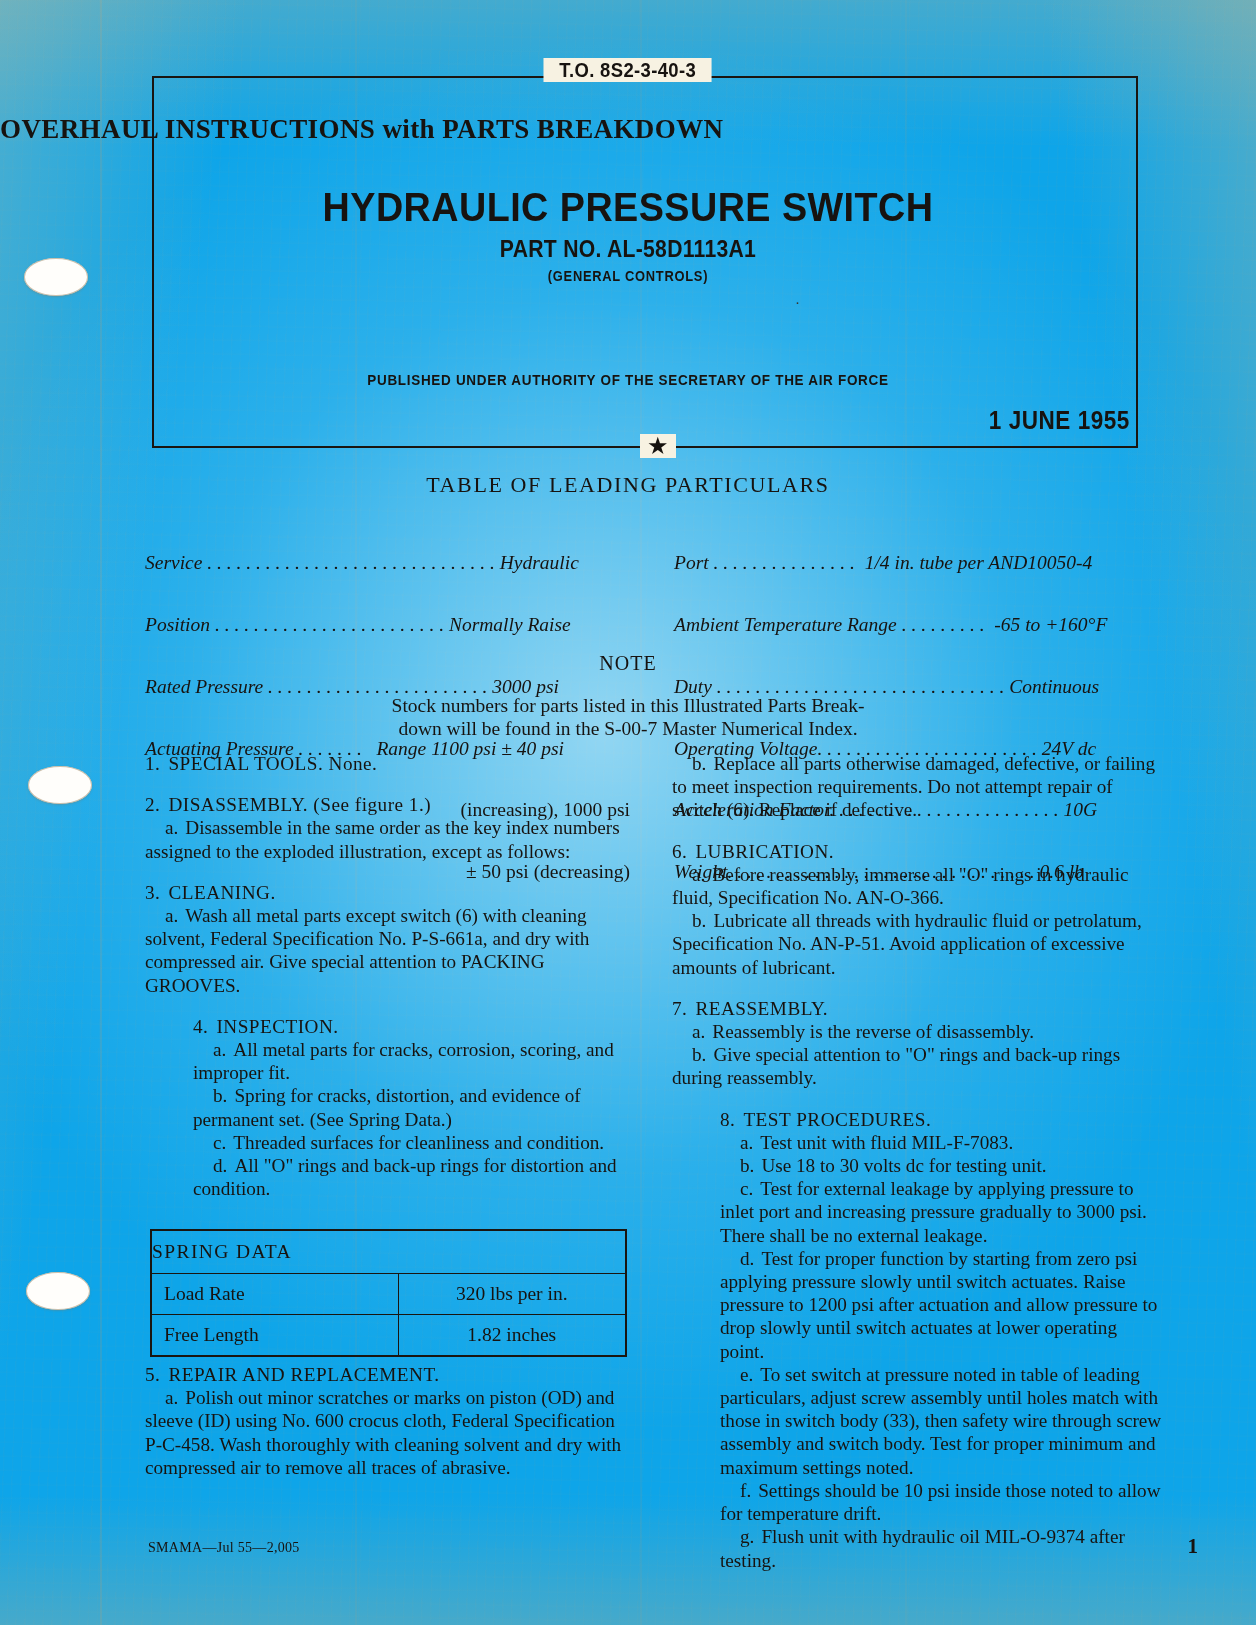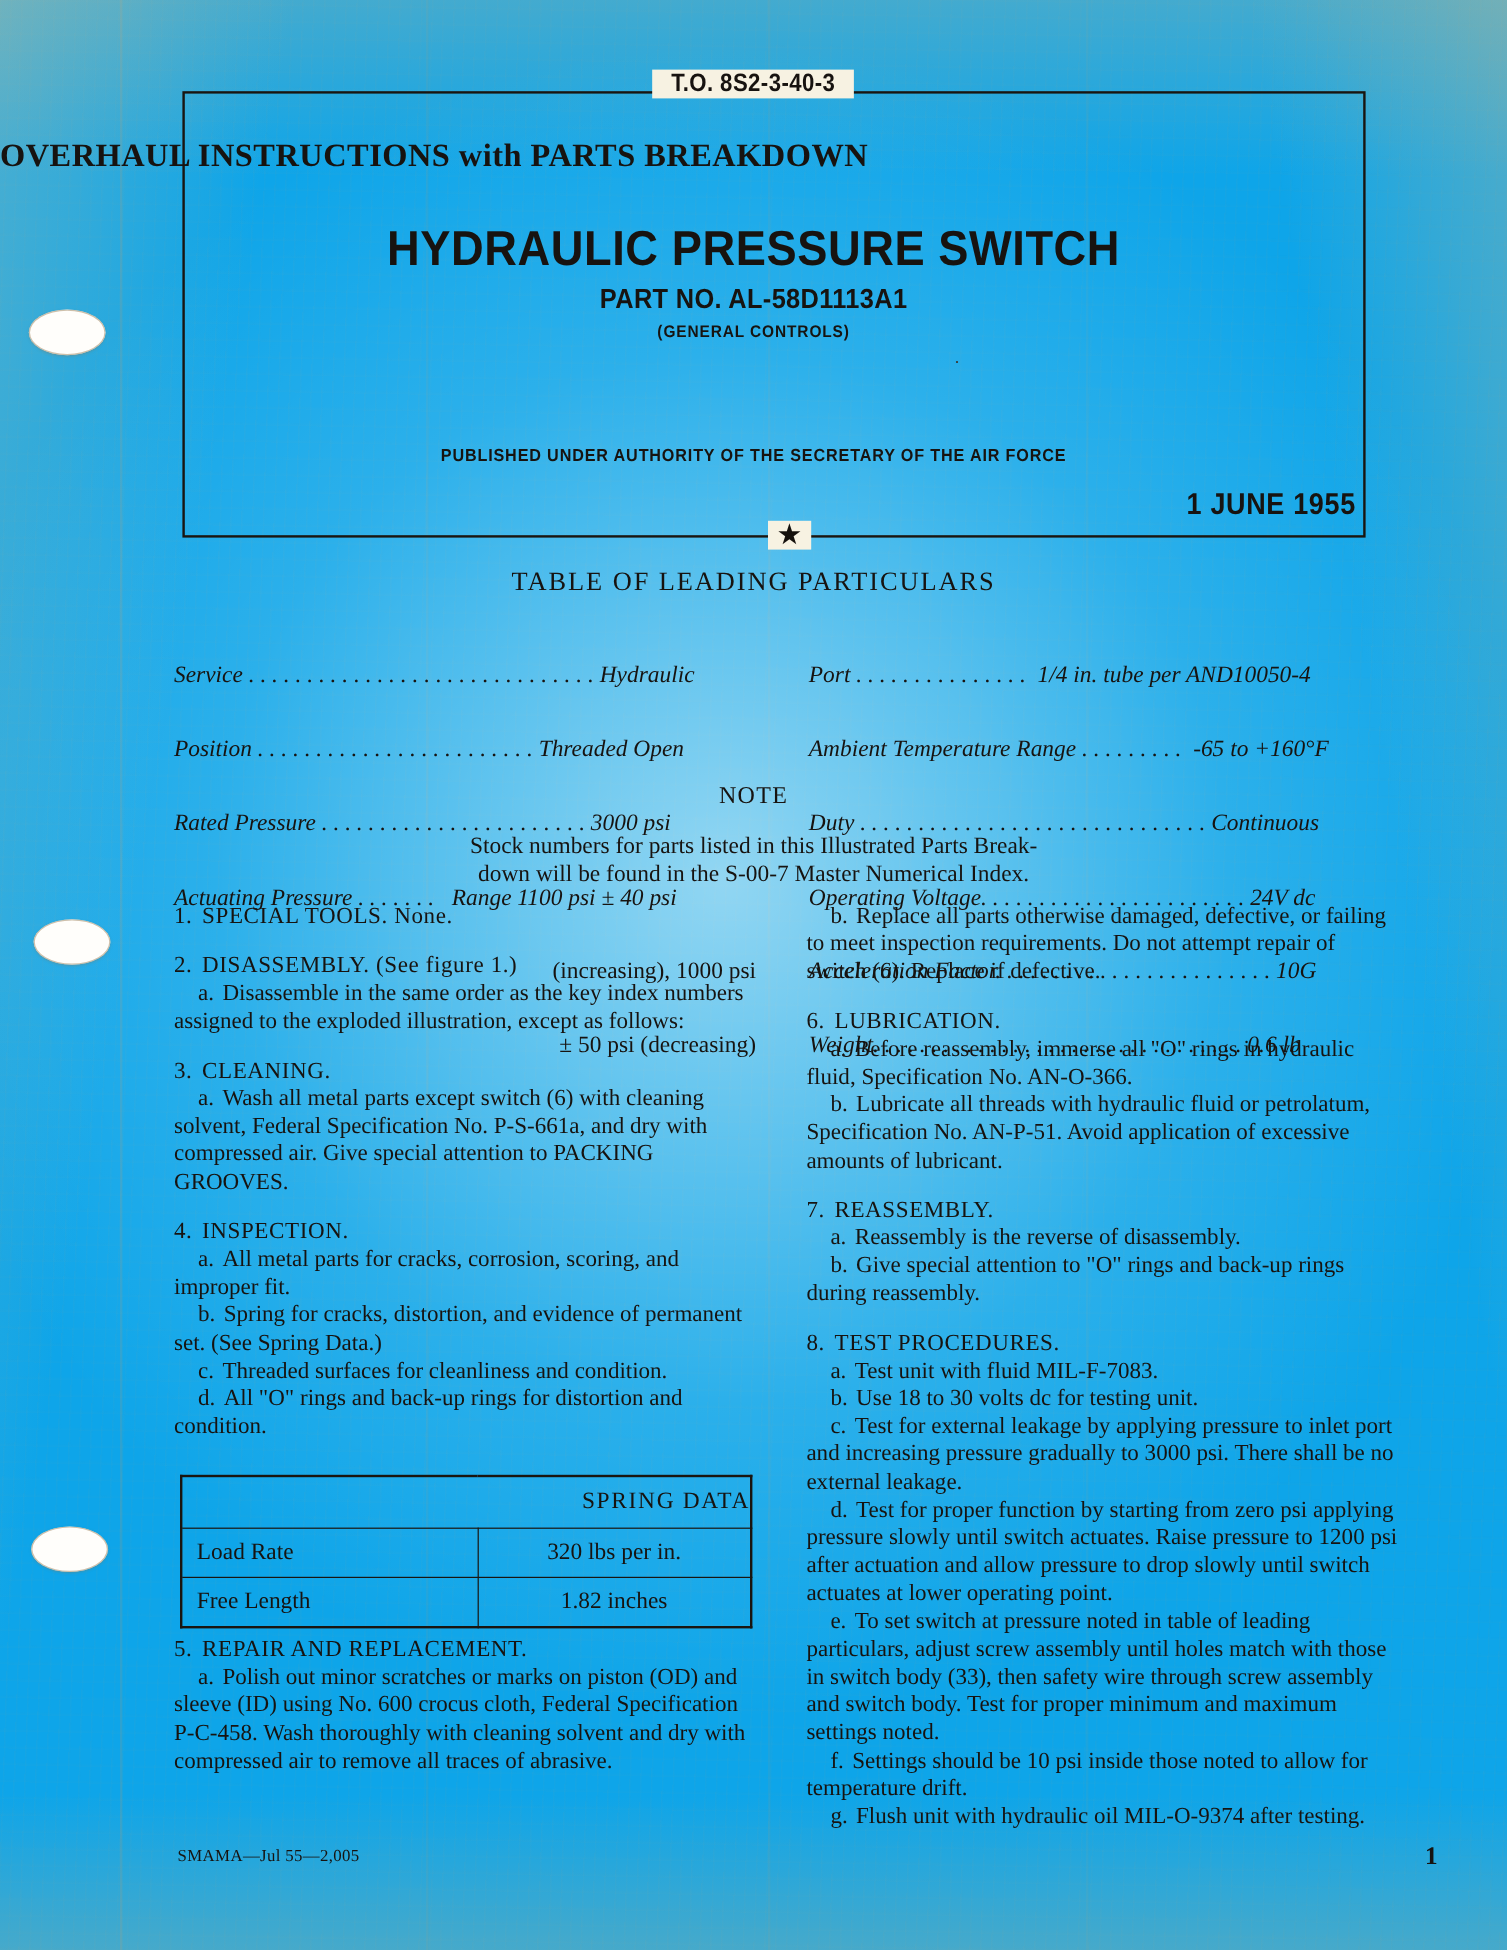--- a/index.html
+++ b/index.html
@@ -224,40 +224,40 @@
     line-height: 23.2px;
   }
   .col-left  { left: 145px; width: 483px; }
   .col-right { left: 672px; width: 494px; }
   .sec { margin-bottom: 18px; }
   .sec:last-child { margin-bottom: 0; }
   .sec-title { display: block; letter-spacing: 0.5px; }
   .sec-title .num { margin-right: 8px; }
   .para { display: block; text-indent: 20px; }
   .para .lbl { margin-right: 7px; }
-  .nogap { margin-bottom: 0; }
+  .nogap { margin-bottom: 0; margin-left: 48px; }
 
   
   .spring-table {
     position: absolute;
     left: 150px;
     top: 1229px;
     width: 477px;
     border: 2px solid #1a1510;
     border-collapse: collapse;
     font-size: 19.5px;
     background: transparent;
   }
   .spring-table th, .spring-table td {
     border: 1.5px solid #1a1510;
     padding: 9px 12px;
     font-weight: normal;
   }
   .spring-table .cap {
-    text-align: right;
+    text-align: left;
     letter-spacing: 1.4px;
     padding: 10px 0;
     border-left: none;
     border-right: none;
     border-radius: 12px;
   }
   .spring-table .k { width: 52%; }
   .spring-table .v { text-align: center; }
 
   
@@ -313,21 +313,21 @@
     <div class="authority">PUBLISHED UNDER AUTHORITY OF THE SECRETARY OF THE AIR FORCE</div>
 
     <div class="pub-date">1 JUNE 1955</div>
 
     <div class="star">★</div>
 
     <div class="tlp-head">TABLE OF LEADING PARTICULARS</div>
 
     <div class="tlp tlp-left">
       <span class="row">Service . . . . . . . . . . . . . . . . . . . . . . . . . . . . . . Hydraulic</span>
-      <span class="row">Position . . . . . . . . . . . . . . . . . . . . . . . . Threaded Open</span>
+      <span class="row">Position . . . . . . . . . . . . . . . . . . . . . . . . Normally Raise</span>
       <span class="row">Rated Pressure . . . . . . . . . . . . . . . . . . . . . . . 3000 psi</span>
       <span class="row">Actuating Pressure . . . . . . .   Range 1100 psi ± 40 psi</span>
       <span class="cont">(increasing), 1000 psi</span>
       <span class="cont">± 50 psi (decreasing)</span>
     </div>
 
     <div class="tlp tlp-right">
       <span class="row">Port . . . . . . . . . . . . . . .  1/4 in. tube per AND10050-4</span>
       <span class="row">Ambient Temperature Range . . . . . . . . .  -65 to +160°F</span>
       <span class="row">Duty . . . . . . . . . . . . . . . . . . . . . . . . . . . . . . Continuous</span>

